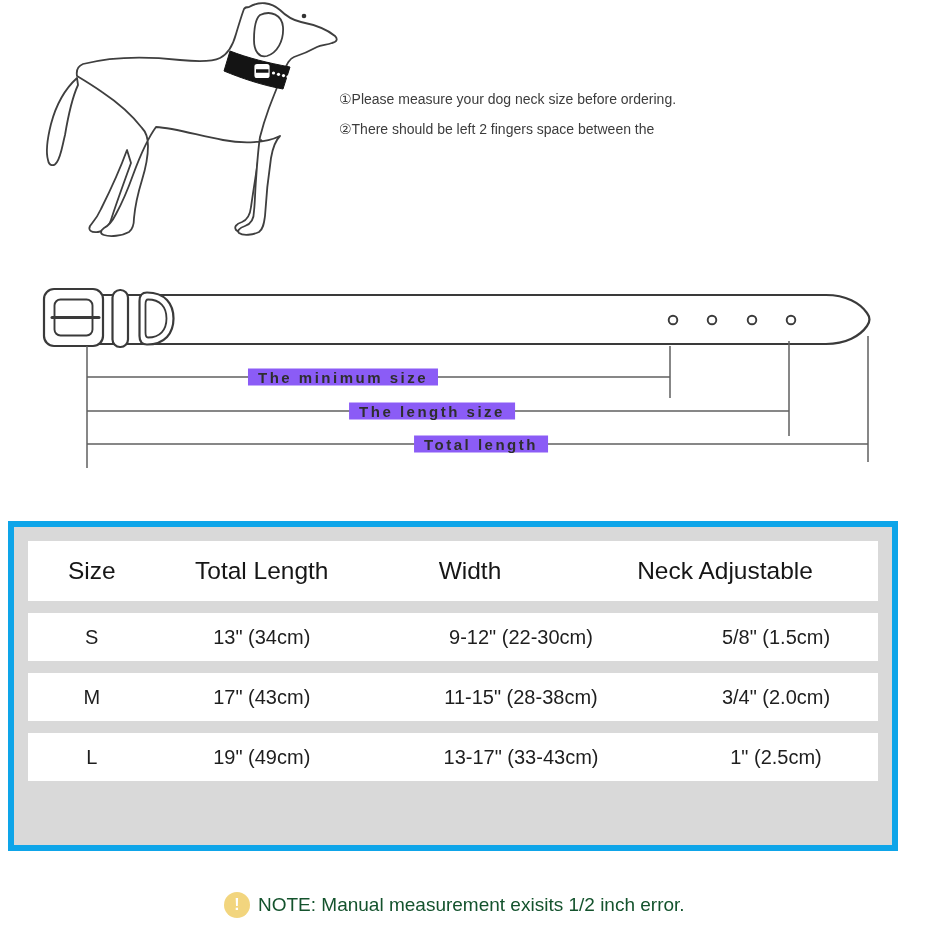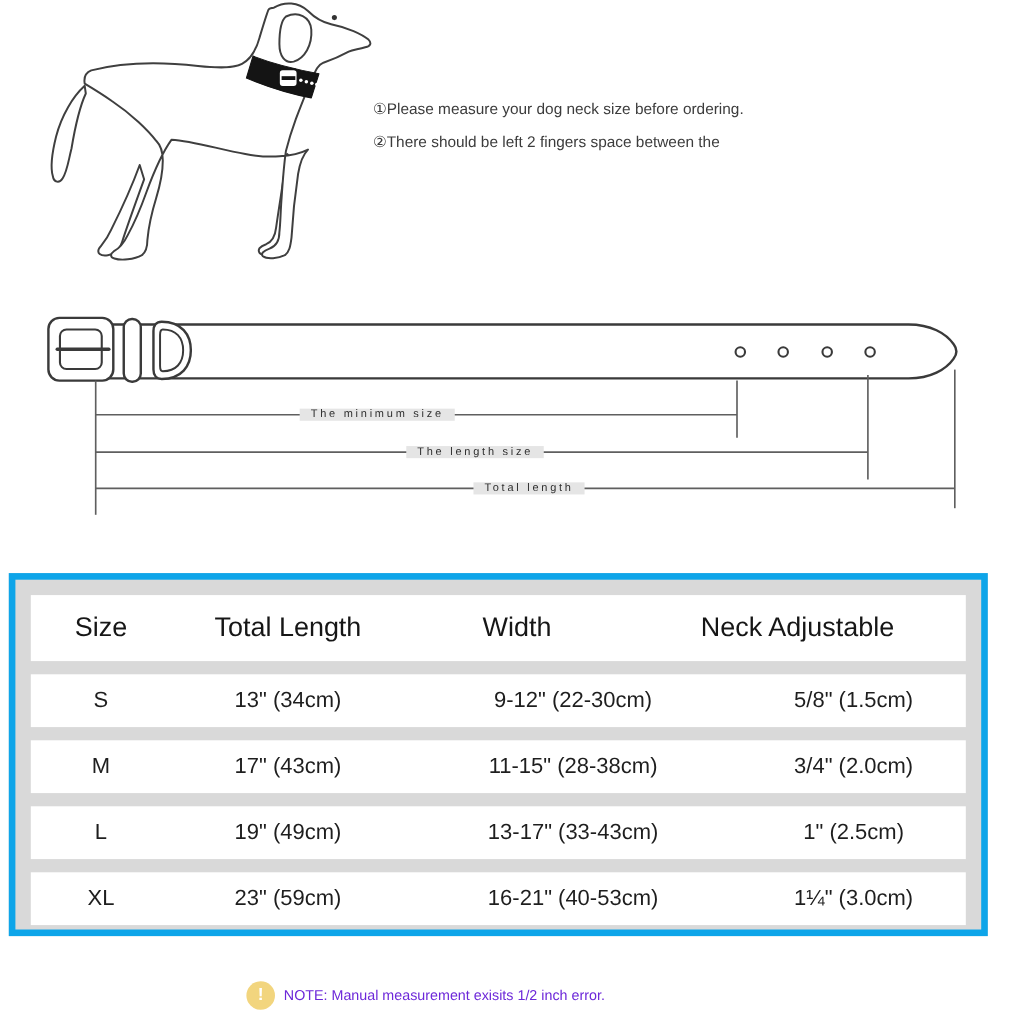--- a/index.html
+++ b/index.html
@@ -15,22 +15,22 @@
   .instructions p{margin:0;}
   .instructions p.step2{margin-top:0;}
 
   
   .collar-svg{left:0;top:280px;width:930px;height:200px;}
   .dog-svg{left:40px;top:0;width:300px;height:247px;}
 
   
   .dim-label{
     position:absolute;transform:translate(-50%,-50%);
-    background:#e5e5e5;padding:0 10px;white-space:nowrap;
-    font-size:10px;font-weight:400;letter-spacing:2.5px;color:#2e2e2e;
+    background:#8b5cf6;padding:0 10px;white-space:nowrap;
+    font-size:15px;font-weight:700;letter-spacing:2.5px;color:#2e2e2e;
   }
 
   
   .size-table{
     left:8px;top:521px;width:890px;height:330px;box-sizing:border-box;
     background:#d9d9d9;border:6px solid #0ea5e9;
     padding:14px;display:flex;flex-direction:column;gap:12px;
   }
   .trow{
     background:#ffffff;display:flex;align-items:center;flex:0 0 48px;
@@ -39,21 +39,21 @@
   .trow.thead{flex:0 0 60px;font-size:24.5px;color:#161616;}
   .tcell{text-align:center;}
   .c0{width:15%;} .c1{width:25%;} .c2{width:36%;} .c3{width:24%;}
 
   
   .note-icon{
     left:224px;top:892px;width:26px;height:26px;border-radius:50%;
     background:#f2d57e;display:flex;align-items:center;justify-content:center;
     color:#ffffff;font-weight:bold;font-size:16px;line-height:1;
   }
-  .note-text{left:258px;top:892px;height:26px;line-height:26px;font-size:13px;color:#6d28d9;}
+  .note-text{left:258px;top:892px;height:26px;line-height:26px;font-size:19px;color:#14532d;}
 </style>
 </head>
 <body>
 
 <svg class="abs dog-svg" viewBox="0 0 300 247" aria-hidden="true">
   <g fill="#ffffff" stroke="#3f3f3f" stroke-width="1.8" stroke-linejoin="round" stroke-linecap="round">
     <path d="M37,78 C26,88 16,105 11,124 C7,140 6,153 8,160 C9,166 14,167 17,162 C21,156 22,147 25,135 C28,117 32,98 38,85 Z"></path>
     <path d="M221,140 C218,162 214,186 211,207 C210,216 207,220 202,222 C196,224 194,227 196,230 C199,233 208,233 214,230 C218,228 220,223 221,215 C223,196 227,170 230,150 Z"></path>
     <path d="M87,150 C79,172 69,193 61,209 C57,218 53,222 50,226 C48,230 51,233 58,232 C65,231 69,227 71,220 C75,207 83,185 91,163 Z"></path>
     <path d="M209,7 C219,1 231,2 240,10 C246,16 252,20 261,22 C276,25 289,31 295,36 C298,39 297,42 292,43 C286,45 281,45 277,47 C268,52 260,55 254,57 C249,59 247,64 244,71 C239,82 234,95 229,108 C225,119 222,129 220,137 C218,150 217,165 216,180 C215,192 215,203 214,211 C214,220 211,224 205,226 C199,228 197,231 199,233 C203,236 213,235 219,232 C223,229 224,224 225,216 C226,198 228,178 231,158 C233,146 236,140 240,136 C226,143 204,144 183,140 C160,136 135,128 116,127 C108,138 100,156 93,175 C88,189 82,203 76,214 C72,222 68,226 64,228 C60,231 60,234 64,235 C70,237 82,236 89,232 C93,229 94,224 94,218 C95,207 98,193 102,180 C106,167 108,156 108,146 C108,138 106,132 102,128 C95,119 80,104 62,92 C52,85 42,79 37,76 C36,70 38,66 43,64 C70,57 105,56 140,60 C160,62 172,62 180,58 C188,54 193,45 196,34 C199,24 202,14 204,9 C205,7 207,7 209,7 Z"></path>
@@ -128,24 +128,18 @@
     <div class="tcell c1">17" (43cm)</div>
     <div class="tcell c2">11-15" (28-38cm)</div>
     <div class="tcell c3">3/4" (2.0cm)</div>
   </div>
   <div class="trow">
     <div class="tcell c0">L</div>
     <div class="tcell c1">19" (49cm)</div>
     <div class="tcell c2">13-17" (33-43cm)</div>
     <div class="tcell c3">1" (2.5cm)</div>
   </div>
-  <div class="trow">
-    <div class="tcell c0">XL</div>
-    <div class="tcell c1">23" (59cm)</div>
-    <div class="tcell c2">16-21" (40-53cm)</div>
-    <div class="tcell c3">1¼" (3.0cm)</div>
-  </div>
 </div>
 
 <div class="abs note-icon">
     <span>!</span>
   </div>
 <div class="abs note-text">NOTE: Manual measurement exisits 1/2 inch error.</div>
 
 </body></html>

